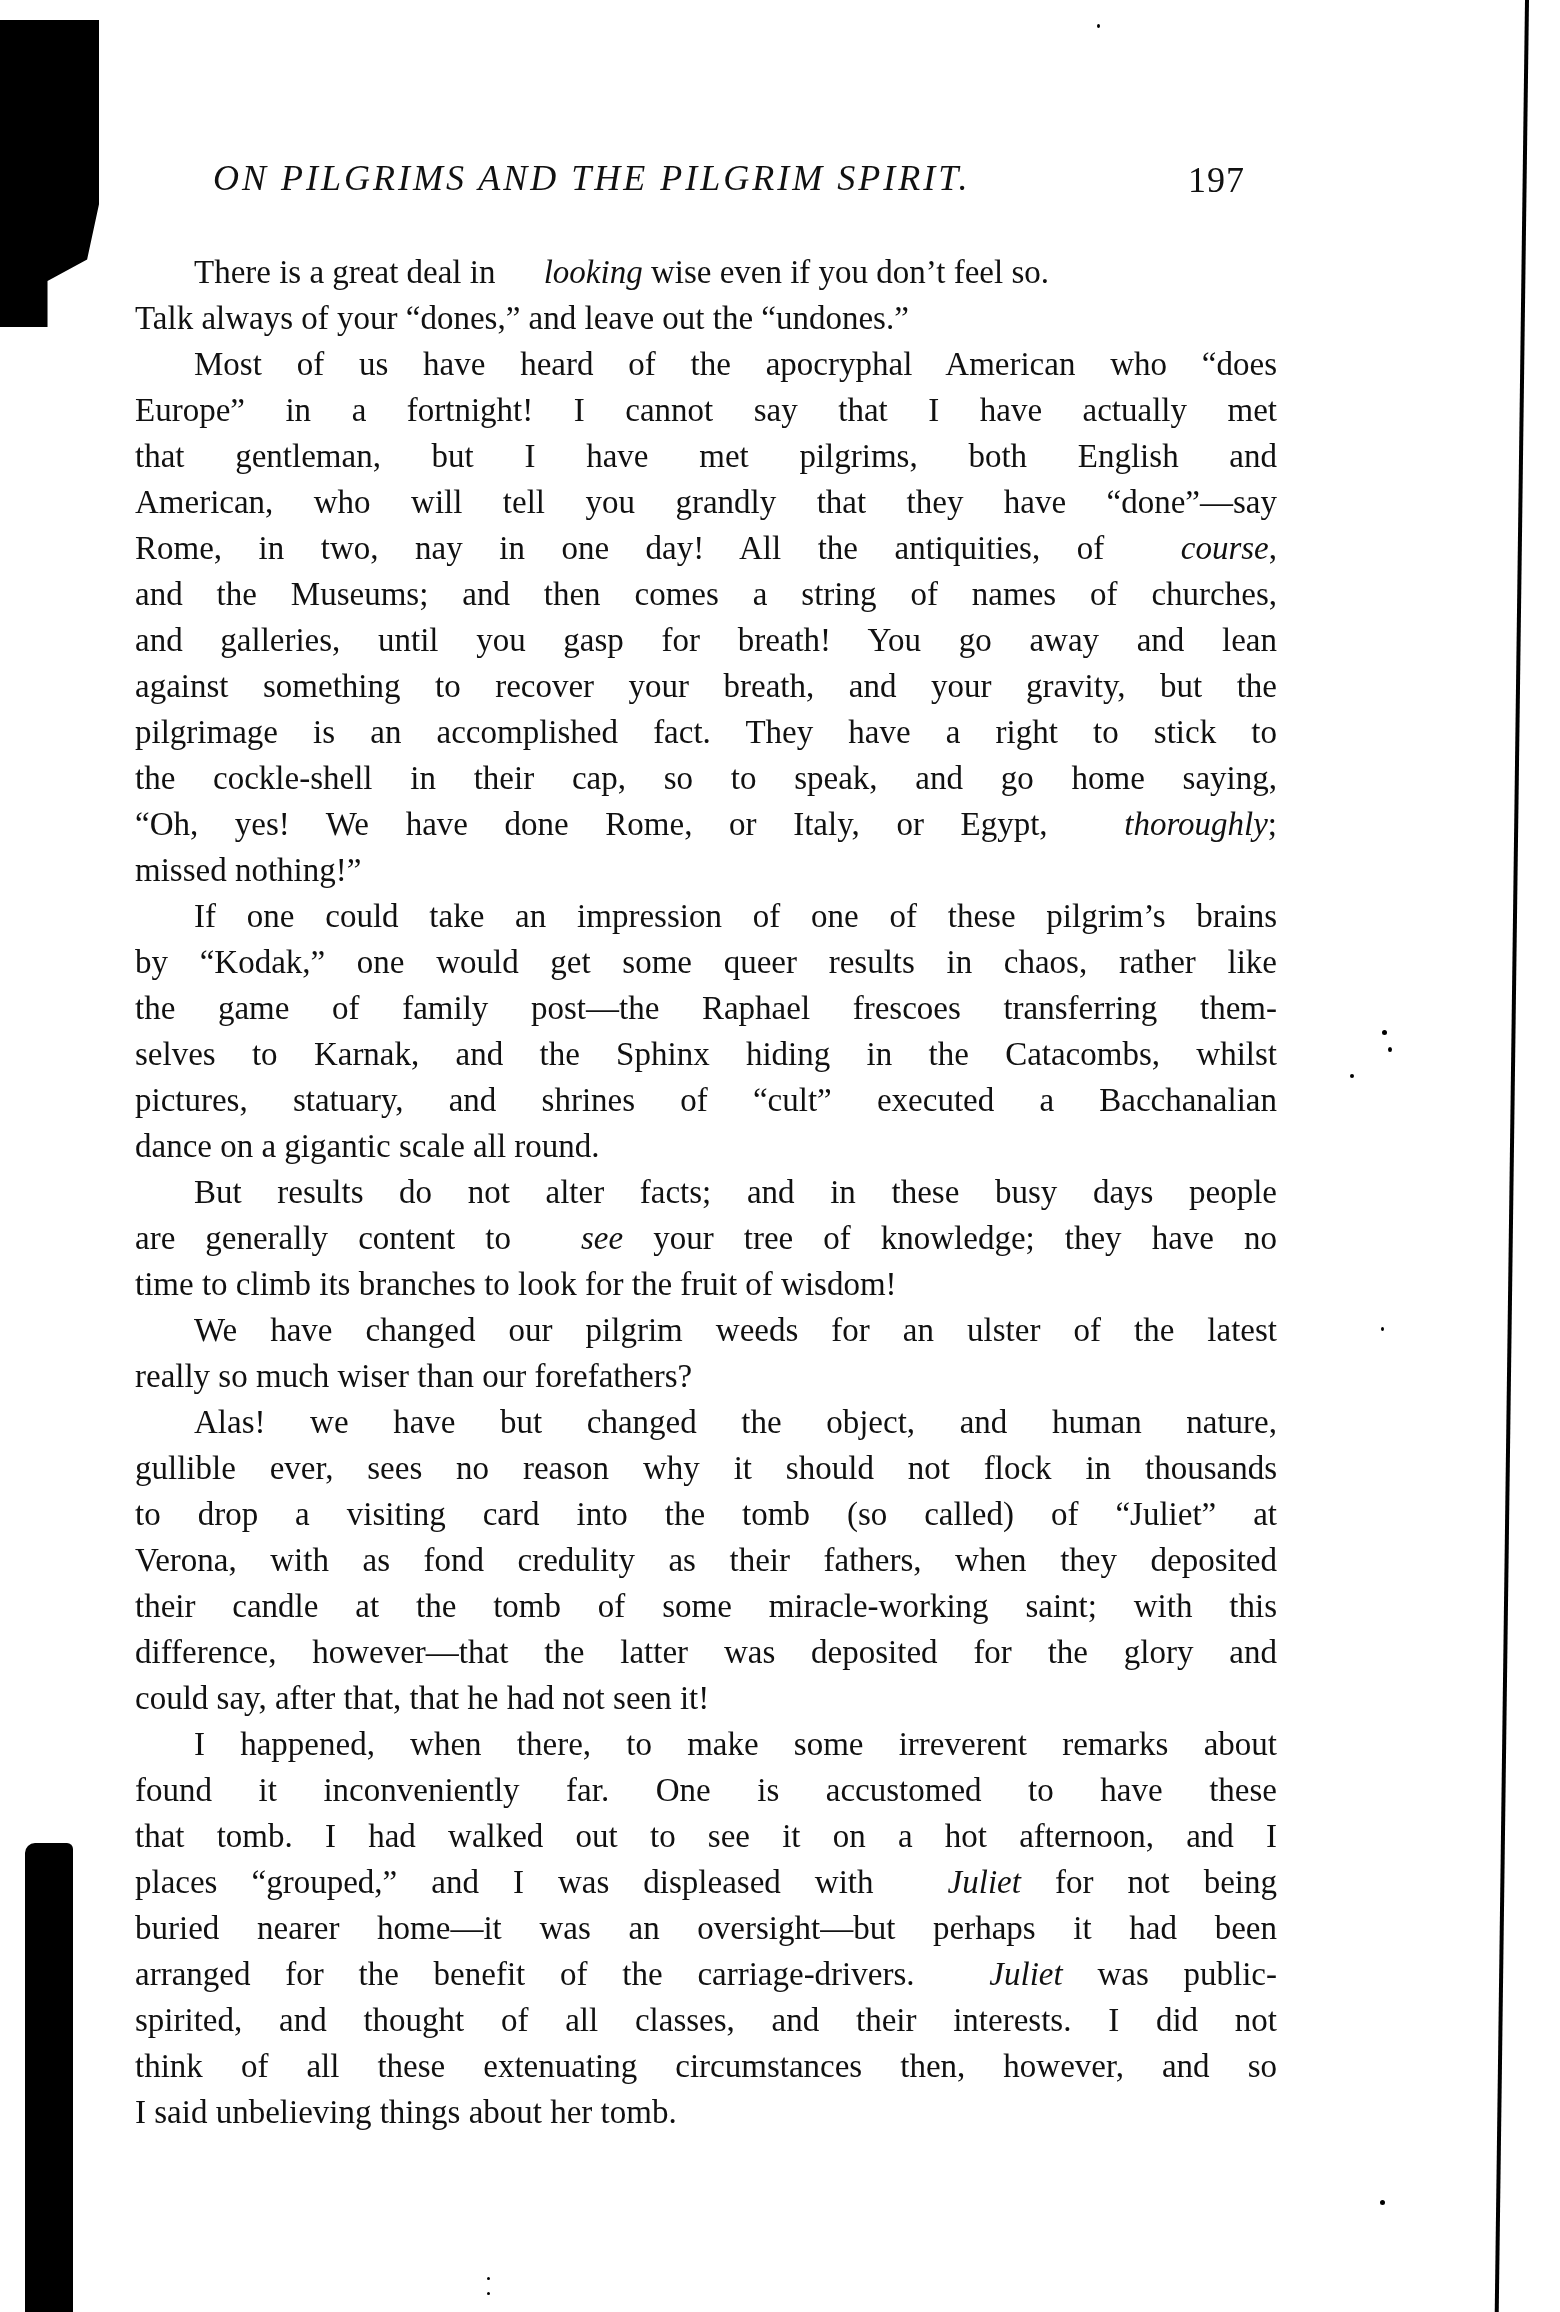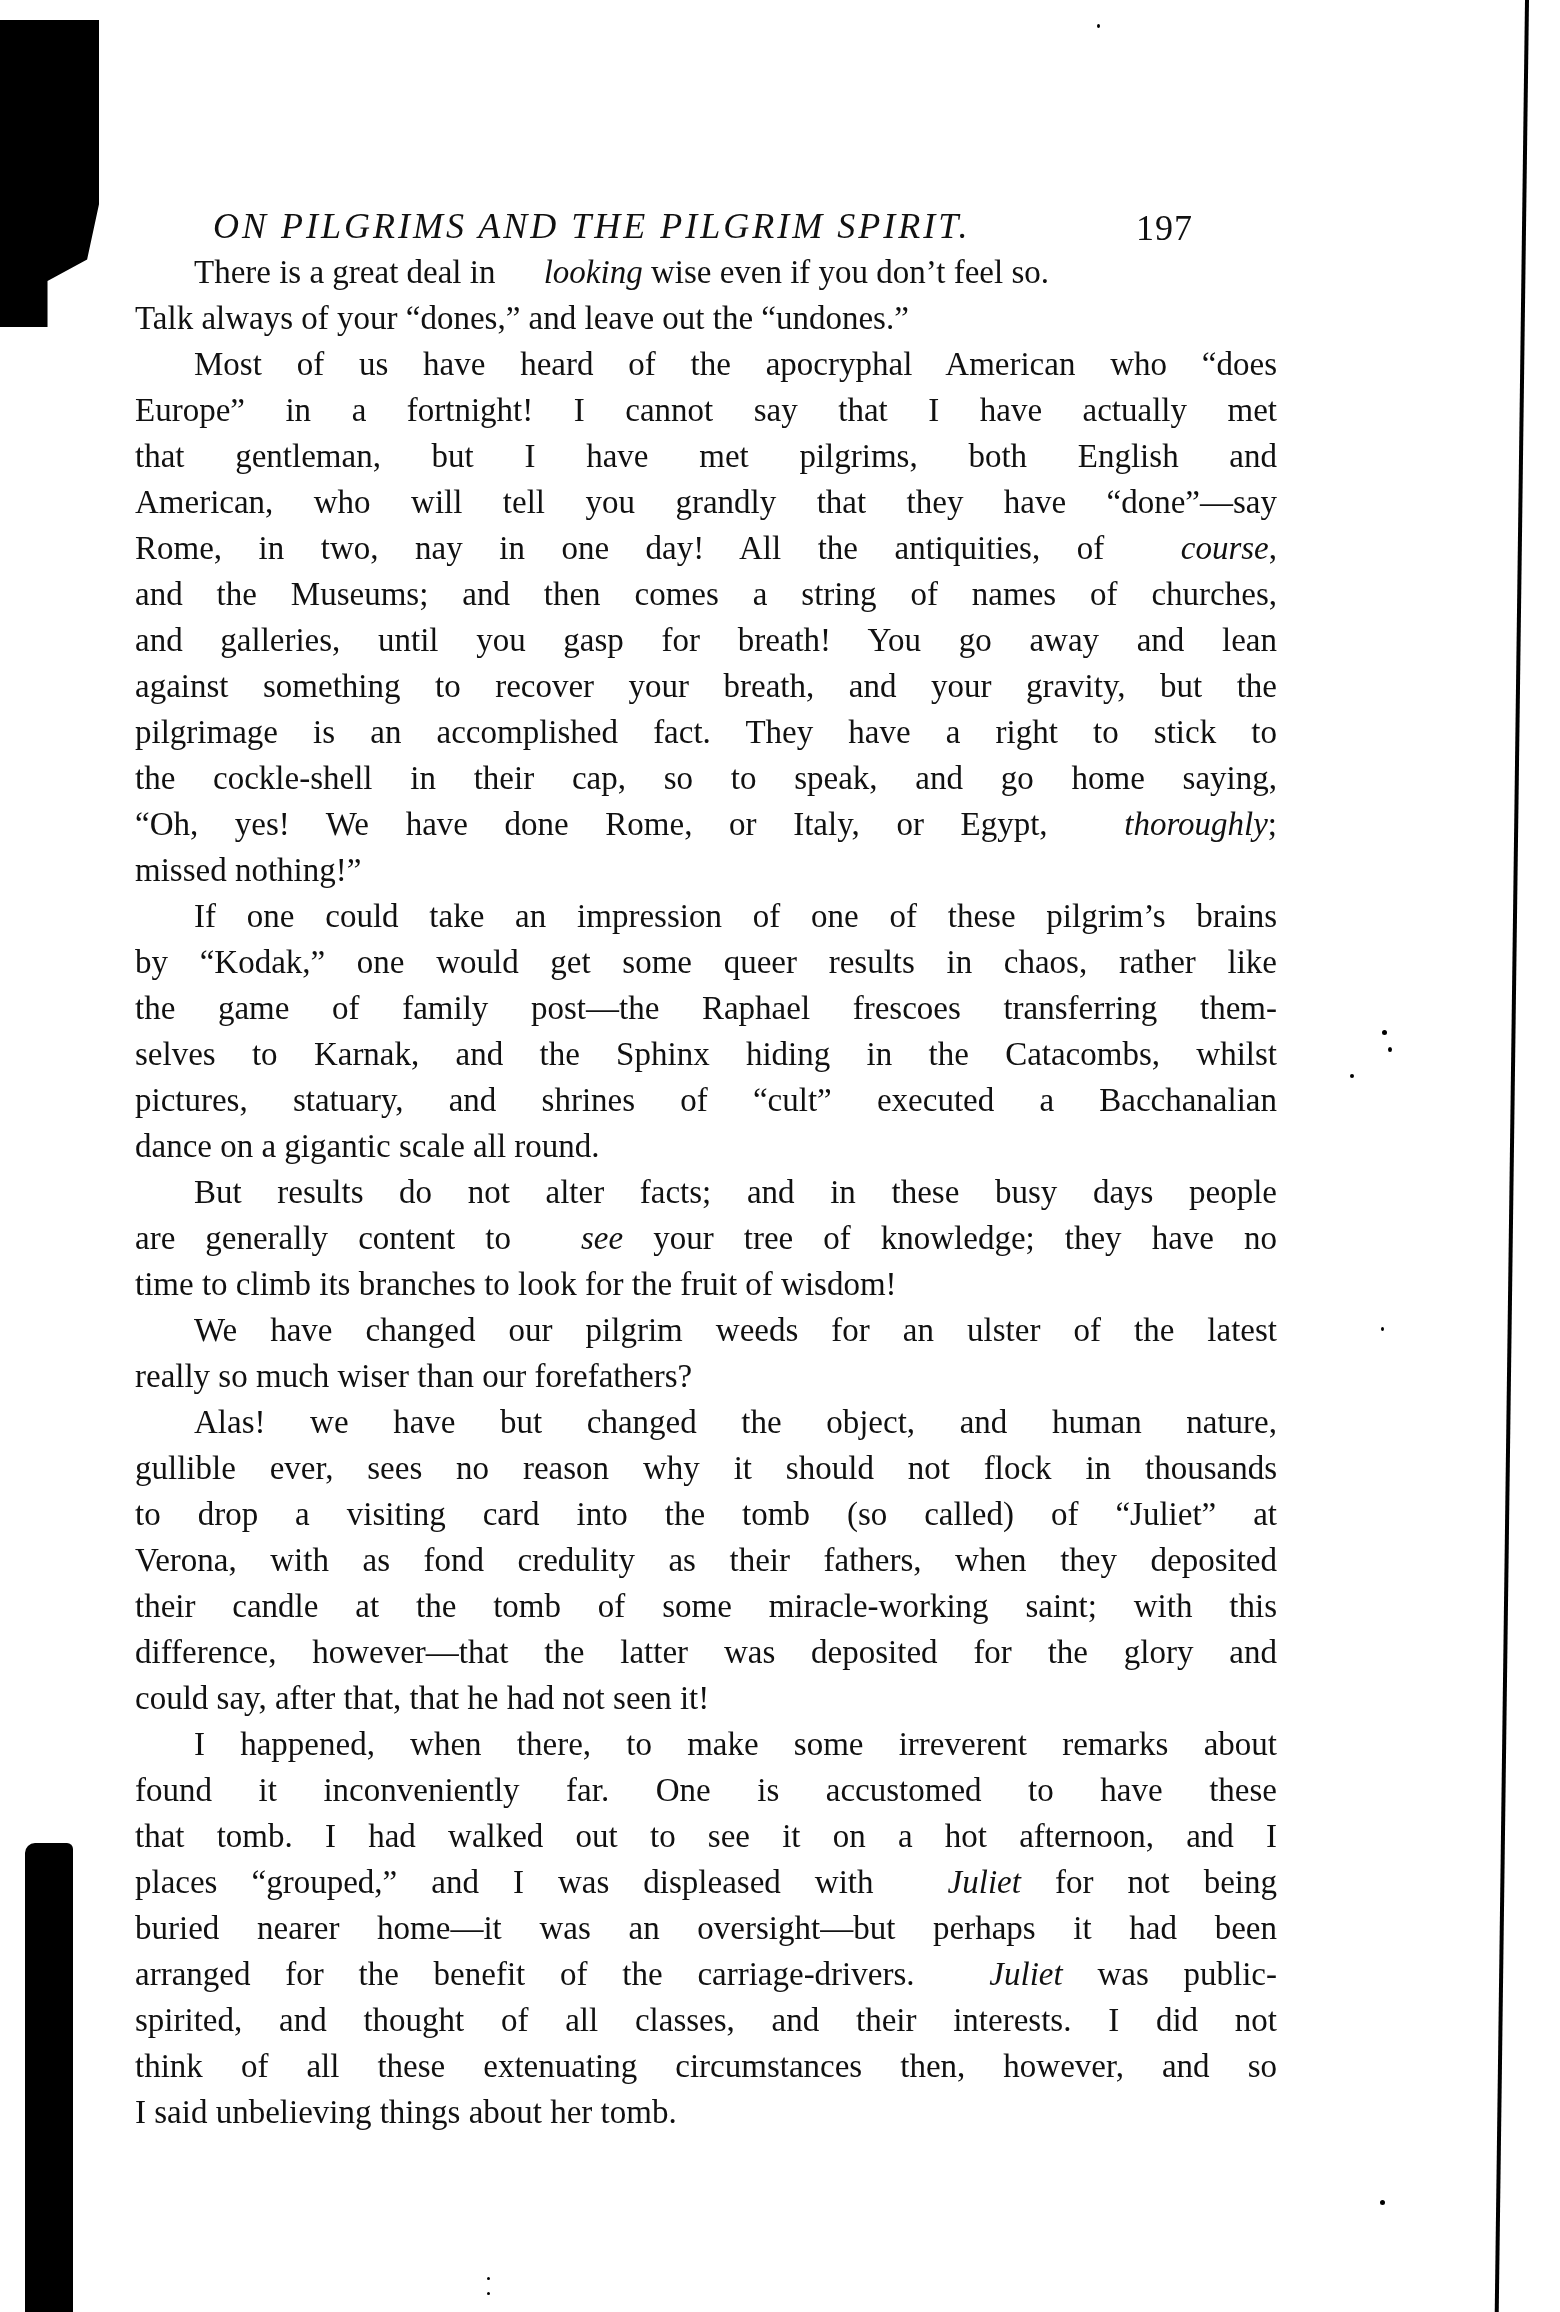--- a/index.html
+++ b/index.html
@@ -50,30 +50,29 @@
     }
     .running-head {
       position: absolute;
       top: 153px;
       left: 213px;
       width: 1049px;
       height: 50px;
       font-size: 36px;
       line-height: 50px;
       white-space: nowrap;
-      margin-top: 48px;
     }
     .running-title {
       font-style: italic;
       letter-spacing: 3px;
       display: inline-block;
     }
     .page-number {
       position: absolute;
-      left: 923px;
+      left: 975px;
       top: 2px;
       font-size: 36px;
       letter-spacing: 1px;
     }
     .text-block {
       position: absolute;
       top: 249px;
       left: 135px;
       width: 1142px;
     }

